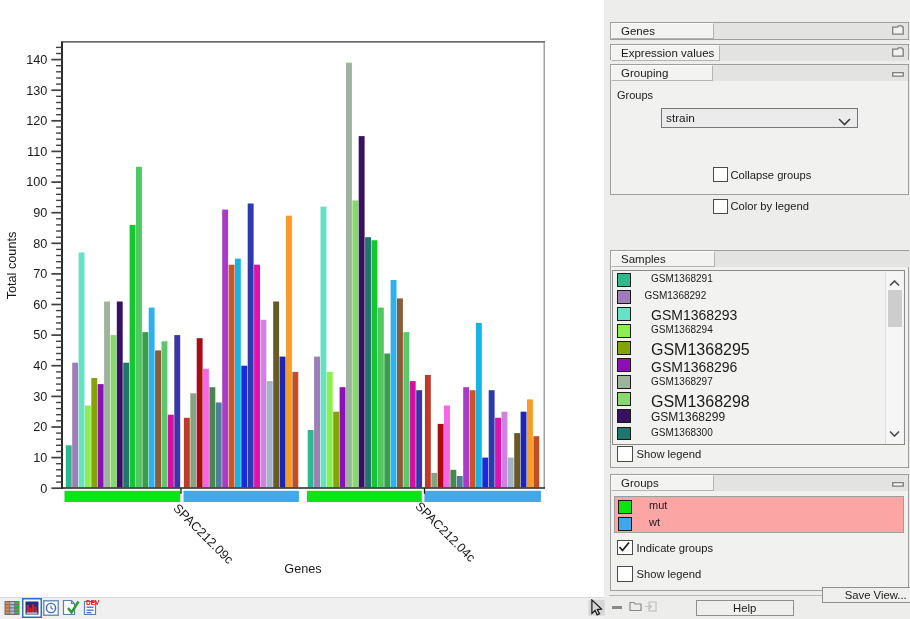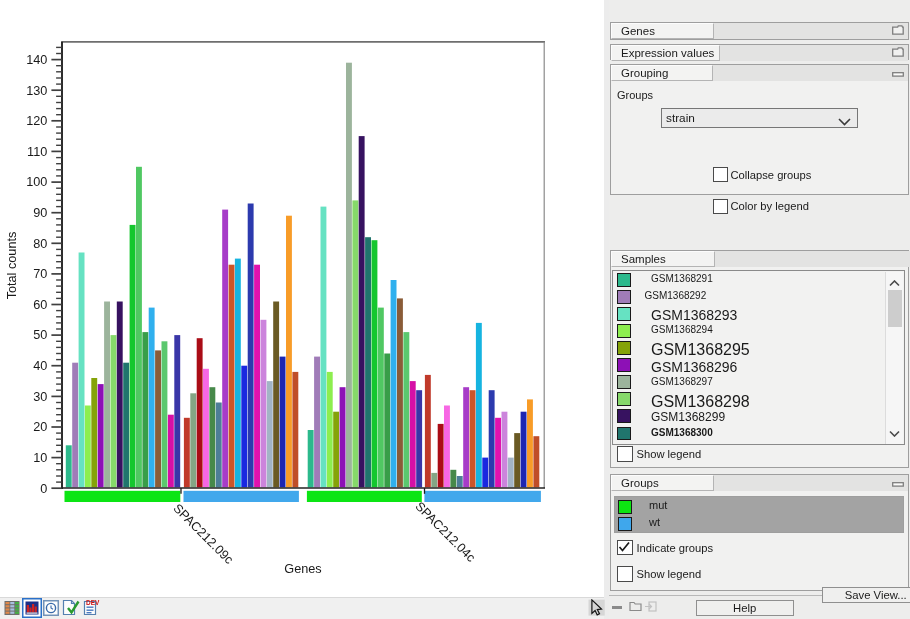--- a/index.html
+++ b/index.html
@@ -278,42 +278,42 @@
         <div class="abs" style="left:38.5px;top:70.4px;font-size:16px;">GSM1368295</div>
         <div class="abs" style="left:4.5px;top:87.2px;width:11.5px;height:11.5px;background:#8d10b6;border:1px solid #1a1a1a;"></div>
         <div class="abs" style="left:38.5px;top:87.5px;font-size:14px;">GSM1368296</div>
         <div class="abs" style="left:4.5px;top:104.3px;width:11.5px;height:11.5px;background:#9cb49c;border:1px solid #1a1a1a;"></div>
         <div class="abs" style="left:38.5px;top:104.5px;font-size:10px;">GSM1368297</div>
         <div class="abs" style="left:4.5px;top:121.4px;width:11.5px;height:11.5px;background:#86d96a;border:1px solid #1a1a1a;"></div>
         <div class="abs" style="left:38.5px;top:121.6px;font-size:16px;">GSM1368298</div>
         <div class="abs" style="left:4.5px;top:138.4px;width:11.5px;height:11.5px;background:#371260;border:1px solid #1a1a1a;"></div>
         <div class="abs" style="left:38.5px;top:138.6px;font-size:12px;">GSM1368299</div>
         <div class="abs" style="left:4.5px;top:155.5px;width:11.5px;height:11.5px;background:#20756d;border:1px solid #1a1a1a;"></div>
-        <div class="abs" style="left:38.5px;top:155.7px;font-size:10px;font-weight:bold;">GSM1368300</div>
+        <div class="abs" style="left:38.5px;top:155.7px;font-size:10px;">GSM1368300</div>
         <div class="abs" style="right:0.5px;top:0.5px;width:17px;height:172.5px;background:#f6f6f6;border-left:1px solid #dcdcdc;">
           <div class="abs" style="left:3px;top:4px;"><svg width="11" height="7" viewBox="0 0 11 7">
               <path d="M1 5.5 L5.5 1 L10 5.5" fill="none" stroke="#4a4a4a" stroke-width="1.6"></path>
             </svg></div>
           <div class="abs" style="left:1.5px;top:18px;width:14px;height:37px;background:#cdcdcd;"></div>
           <div class="abs" style="left:3px;bottom:4px;"><svg width="11" height="7" viewBox="0 0 11 7">
               <path d="M1 1.5 L5.5 6 L10 1.5" fill="none" stroke="#4a4a4a" stroke-width="1.6"></path>
             </svg></div>
         </div>
       </div>
       <div style="position:absolute;left:6px;top:195.3px;width:13.5px;height:13.5px;background:#fff;border:1.3px solid #4a4a4a;display:flex;align-items:center;justify-content:center;"></div>
       <div class="abs cl" style="left:25.5px;top:197.4px;">Show legend</div>
     </div>
 <div style="position:absolute;left:610px;top:474px;width:298.5px;height:116.5px;background:#f1f1f0;border:1px solid #9e9e9e;box-sizing:border-box;">
       <div style="position:absolute;left:0;top:0;width:100%;height:16px;background:#e3e3e2;">
         <div style="position:absolute;left:0;top:0;width:102.5px;height:16px;background:#f3f3f2;border:1px solid #b4b4b4;border-top-color:#fcfcfc;border-left-color:#fcfcfc;box-sizing:border-box;display:flex;align-items:center;padding-left:9px;white-space:nowrap;overflow:hidden;font-size:11.5px;">Groups</div>
         <div style="position:absolute;right:4px;top:50%;transform:translateY(-50%);"><svg width="12" height="5" viewBox="0 0 12 5">
             <rect x="0.7" y="0.7" width="10.6" height="3.4" fill="#fafaf9" stroke="#7e7e7e" stroke-width="1.3"></rect>
           </svg></div>
       </div>
-      <div class="abs" style="left:3px;top:20.5px;width:290px;height:37px;background:#a3a3a3;border:1px solid #9e9e9e;box-sizing:border-box;">
+      <div class="abs" style="left:3px;top:20.5px;width:290px;height:37px;background:#fca5a5;border:1px solid #9e9e9e;box-sizing:border-box;">
         <div class="abs" style="left:3px;top:3px;width:12px;height:12px;background:#0de512;border:1px solid #1a1a1a;"></div>
         <div class="abs" style="left:34px;top:2.7px;font-size:11px;">mut</div>
         <div class="abs" style="left:3px;top:20px;width:12px;height:12px;background:#3fa7ec;border:1px solid #1a1a1a;"></div>
         <div class="abs" style="left:34px;top:19.7px;font-size:11px;">wt</div>
       </div>
       <div style="position:absolute;left:6px;top:64.5px;width:13.5px;height:13.5px;background:#fff;border:1.3px solid #4a4a4a;display:flex;align-items:center;justify-content:center;">
         <svg width="13" height="12" viewBox="0 0 13 12">
           <path d="M1.5 6 L4.5 9.5 L11 1.5" fill="none" stroke="#1a1a1a" stroke-width="1.7"></path>
         </svg>
       </div>

